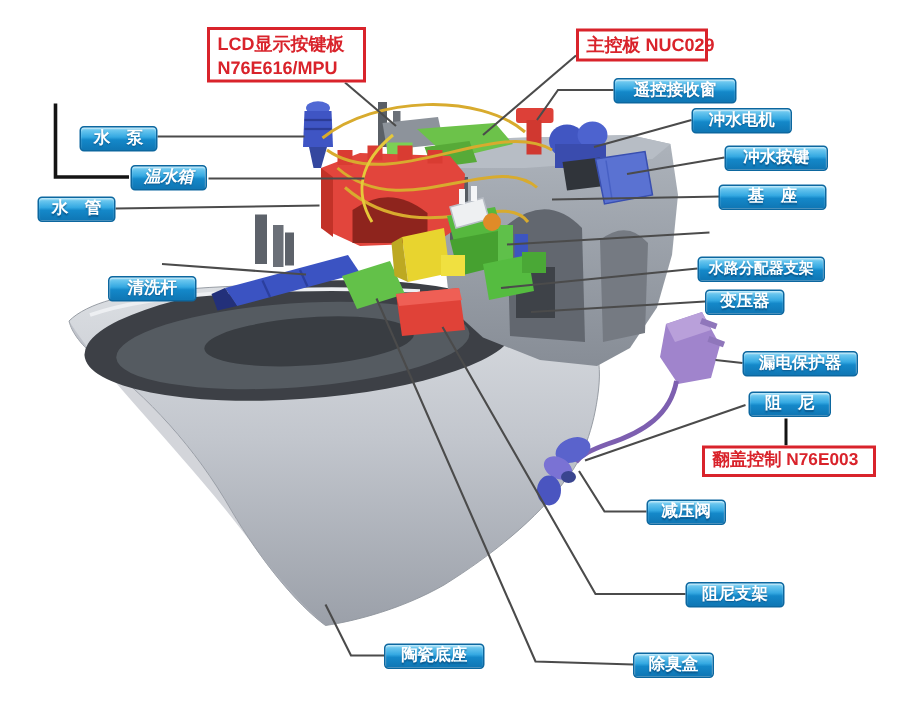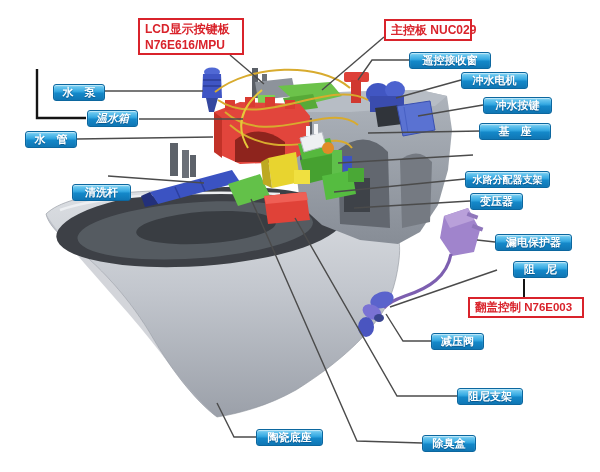--- a/index.html
+++ b/index.html
@@ -200,19 +200,19 @@
   <div class="pill" style="left:87px;top:110px;width:51px;font-style:italic;">温水箱</div>
   <div class="pill" style="left:25px;top:131px;width:52px;">水　管</div>
   <div class="pill" style="left:72px;top:168px;width:59px;margin-top:16px;">清洗杆</div>
   <div class="pill" style="left:409px;top:52px;width:82px;">遥控接收窗</div>
   <div class="pill" style="left:483px;top:97px;width:69px;">冲水按键</div>
   <div class="pill" style="left:461px;top:72px;width:67px;">冲水电机</div>
   <div class="pill" style="left:479px;top:123px;width:72px;">基　座</div>
   <div class="pill small" style="left:465px;top:171px;width:85px;">水路分配器支架</div>
   <div class="pill" style="left:470px;top:193px;width:53px;">变压器</div>
   <div class="pill" style="left:495px;top:234px;width:77px;">漏电保护器</div>
-  <div class="pill" style="left:513px;top:261px;width:55px;text-align:center;">阻　尼</div>
+  <div class="pill" style="left:499px;top:261px;width:55px;text-align:center;">阻　尼</div>
   <div class="pill" style="left:431px;top:333px;width:53px;">减压阀</div>
   <div class="pill" style="left:457px;top:388px;width:66px;">阻尼支架</div>
   <div class="pill" style="left:422px;top:435px;width:54px;">除臭盒</div>
   <div class="pill" style="left:256px;top:429px;width:67px;">陶瓷底座</div>
 
 </div>
 
 </body></html>

